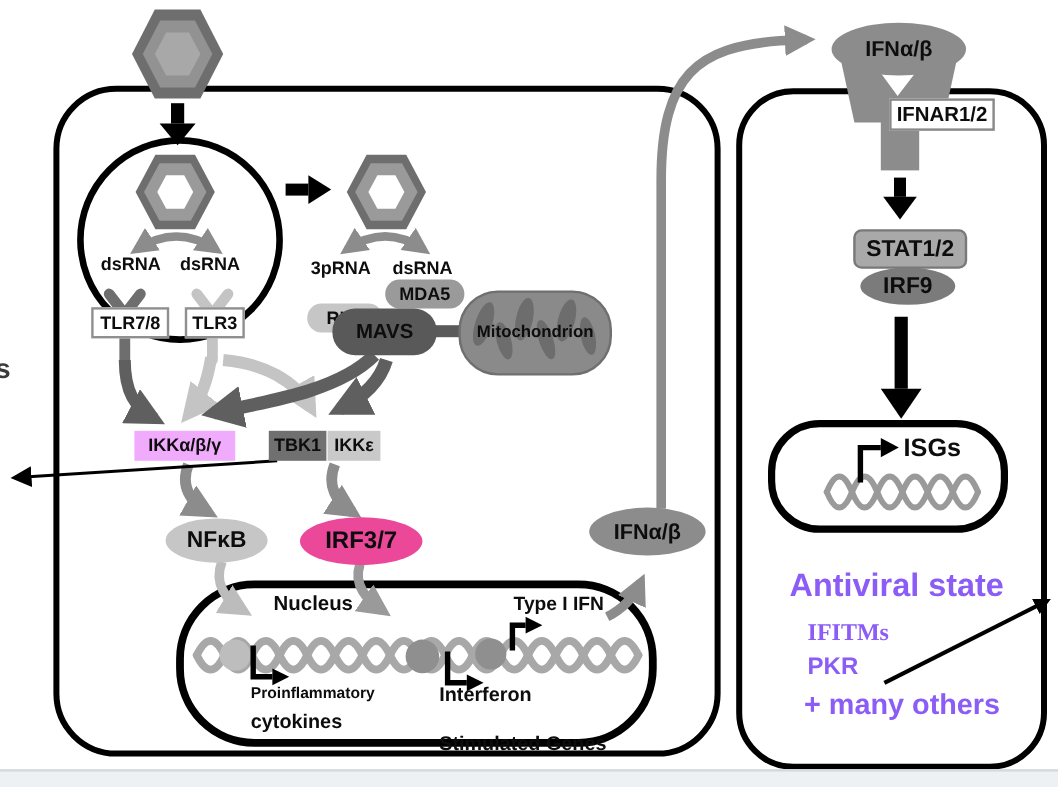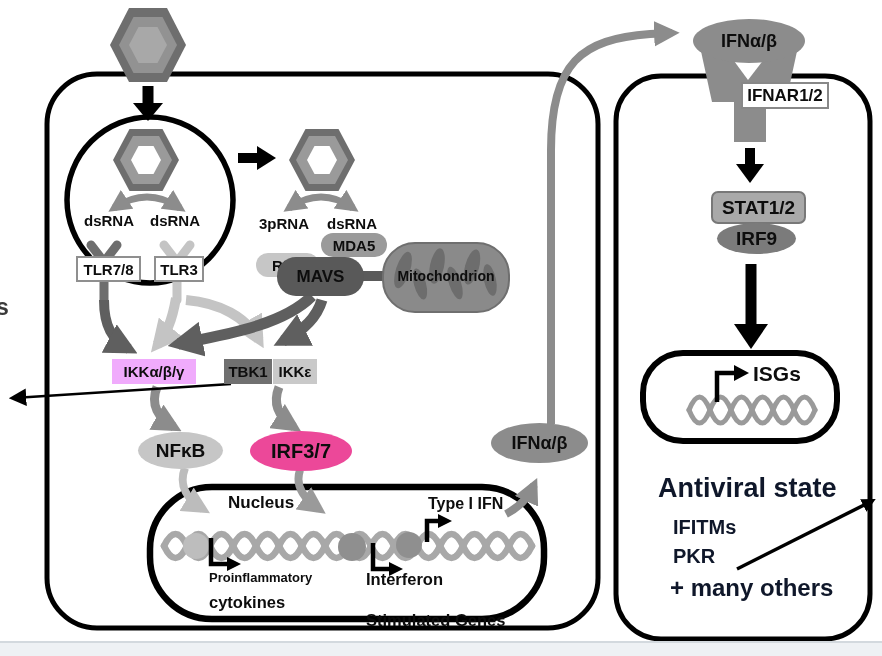--- a/index.html
+++ b/index.html
@@ -6,21 +6,21 @@
   body{
     width:882px;height:656px;position:relative;overflow:hidden;
     background:#ffffff;
     font-family:"Liberation Sans","DejaVu Sans",sans-serif;
   }
   #diagram-svg{position:absolute;left:0;top:0;z-index:1;}
   .lbl{position:absolute;z-index:2;font-weight:bold;color:#0d0d0d;white-space:nowrap;}
   .pill{position:absolute;z-index:2;font-weight:bold;color:#0d0d0d;
         display:flex;align-items:center;justify-content:center;white-space:nowrap;}
   .whitebox{background:#ffffff;border:2px solid #8f8f8f;}
-  .muted{color:#0f172a;}
+  .muted{color:#8b5cf6;}
   #footer-strip{position:absolute;left:0;top:641px;width:882px;height:15px;
     background:#eef1f4;border-top:2px solid #d3d9de;box-sizing:border-box;z-index:3;}
 </style>
 </head>
 <body>
 
 <svg id="diagram-svg" width="882" height="656" viewBox="0 0 882 656">
   <defs>
     <marker id="mg" viewBox="0 0 10 10" refX="7" refY="5" markerWidth="3.2" markerHeight="3.2" orient="auto-start-reverse">
         <path d="M0,0 L10,5 L0,10 Z" fill="#8c8c8c"></path>
@@ -196,17 +196,17 @@
 <div class="pill" style="left:491px;top:423px;width:97px;height:40px;border-radius:50%;background:#8c8c8c;font-size:18px;">IFNα/β</div>
 
 <div class="pill" style="left:693px;top:19px;width:112px;height:44px;border-radius:50%;background:#8c8c8c;font-size:18px;">IFNα/β</div>
 <div class="pill whitebox" style="left:741px;top:82px;width:84px;height:23px;font-size:17px;border-color:#888;">IFNAR1/2</div>
 
 <div class="pill" style="left:711px;top:191px;width:91px;height:29px;border-radius:7px;background:#a9a9a9;border:2px solid #787878;font-size:19px;">STAT1/2</div>
 <div class="pill" style="left:717px;top:223px;width:79px;height:31px;border-radius:50%;background:#7b7b7b;font-size:19px;">IRF9</div>
 <div class="lbl" style="left:753px;top:362px;font-size:21px;">ISGs</div>
 
 <div class="lbl muted" style="left:658px;top:473px;font-size:27px;">Antiviral state</div>
-<div class="lbl muted" style="left:673px;top:516px;font-size:20px;">IFITMs</div>
+<div class="lbl muted" style="left:673px;top:516px;font-size:20px;font-family:Liberation Serif, serif;">IFITMs</div>
 <div class="lbl muted" style="left:673px;top:545px;font-size:20px;">PKR</div>
 <div class="lbl muted" style="left:670px;top:574px;font-size:24px;">+ many others</div>
 
 <div id="footer-strip"></div>
 
 </body></html>

